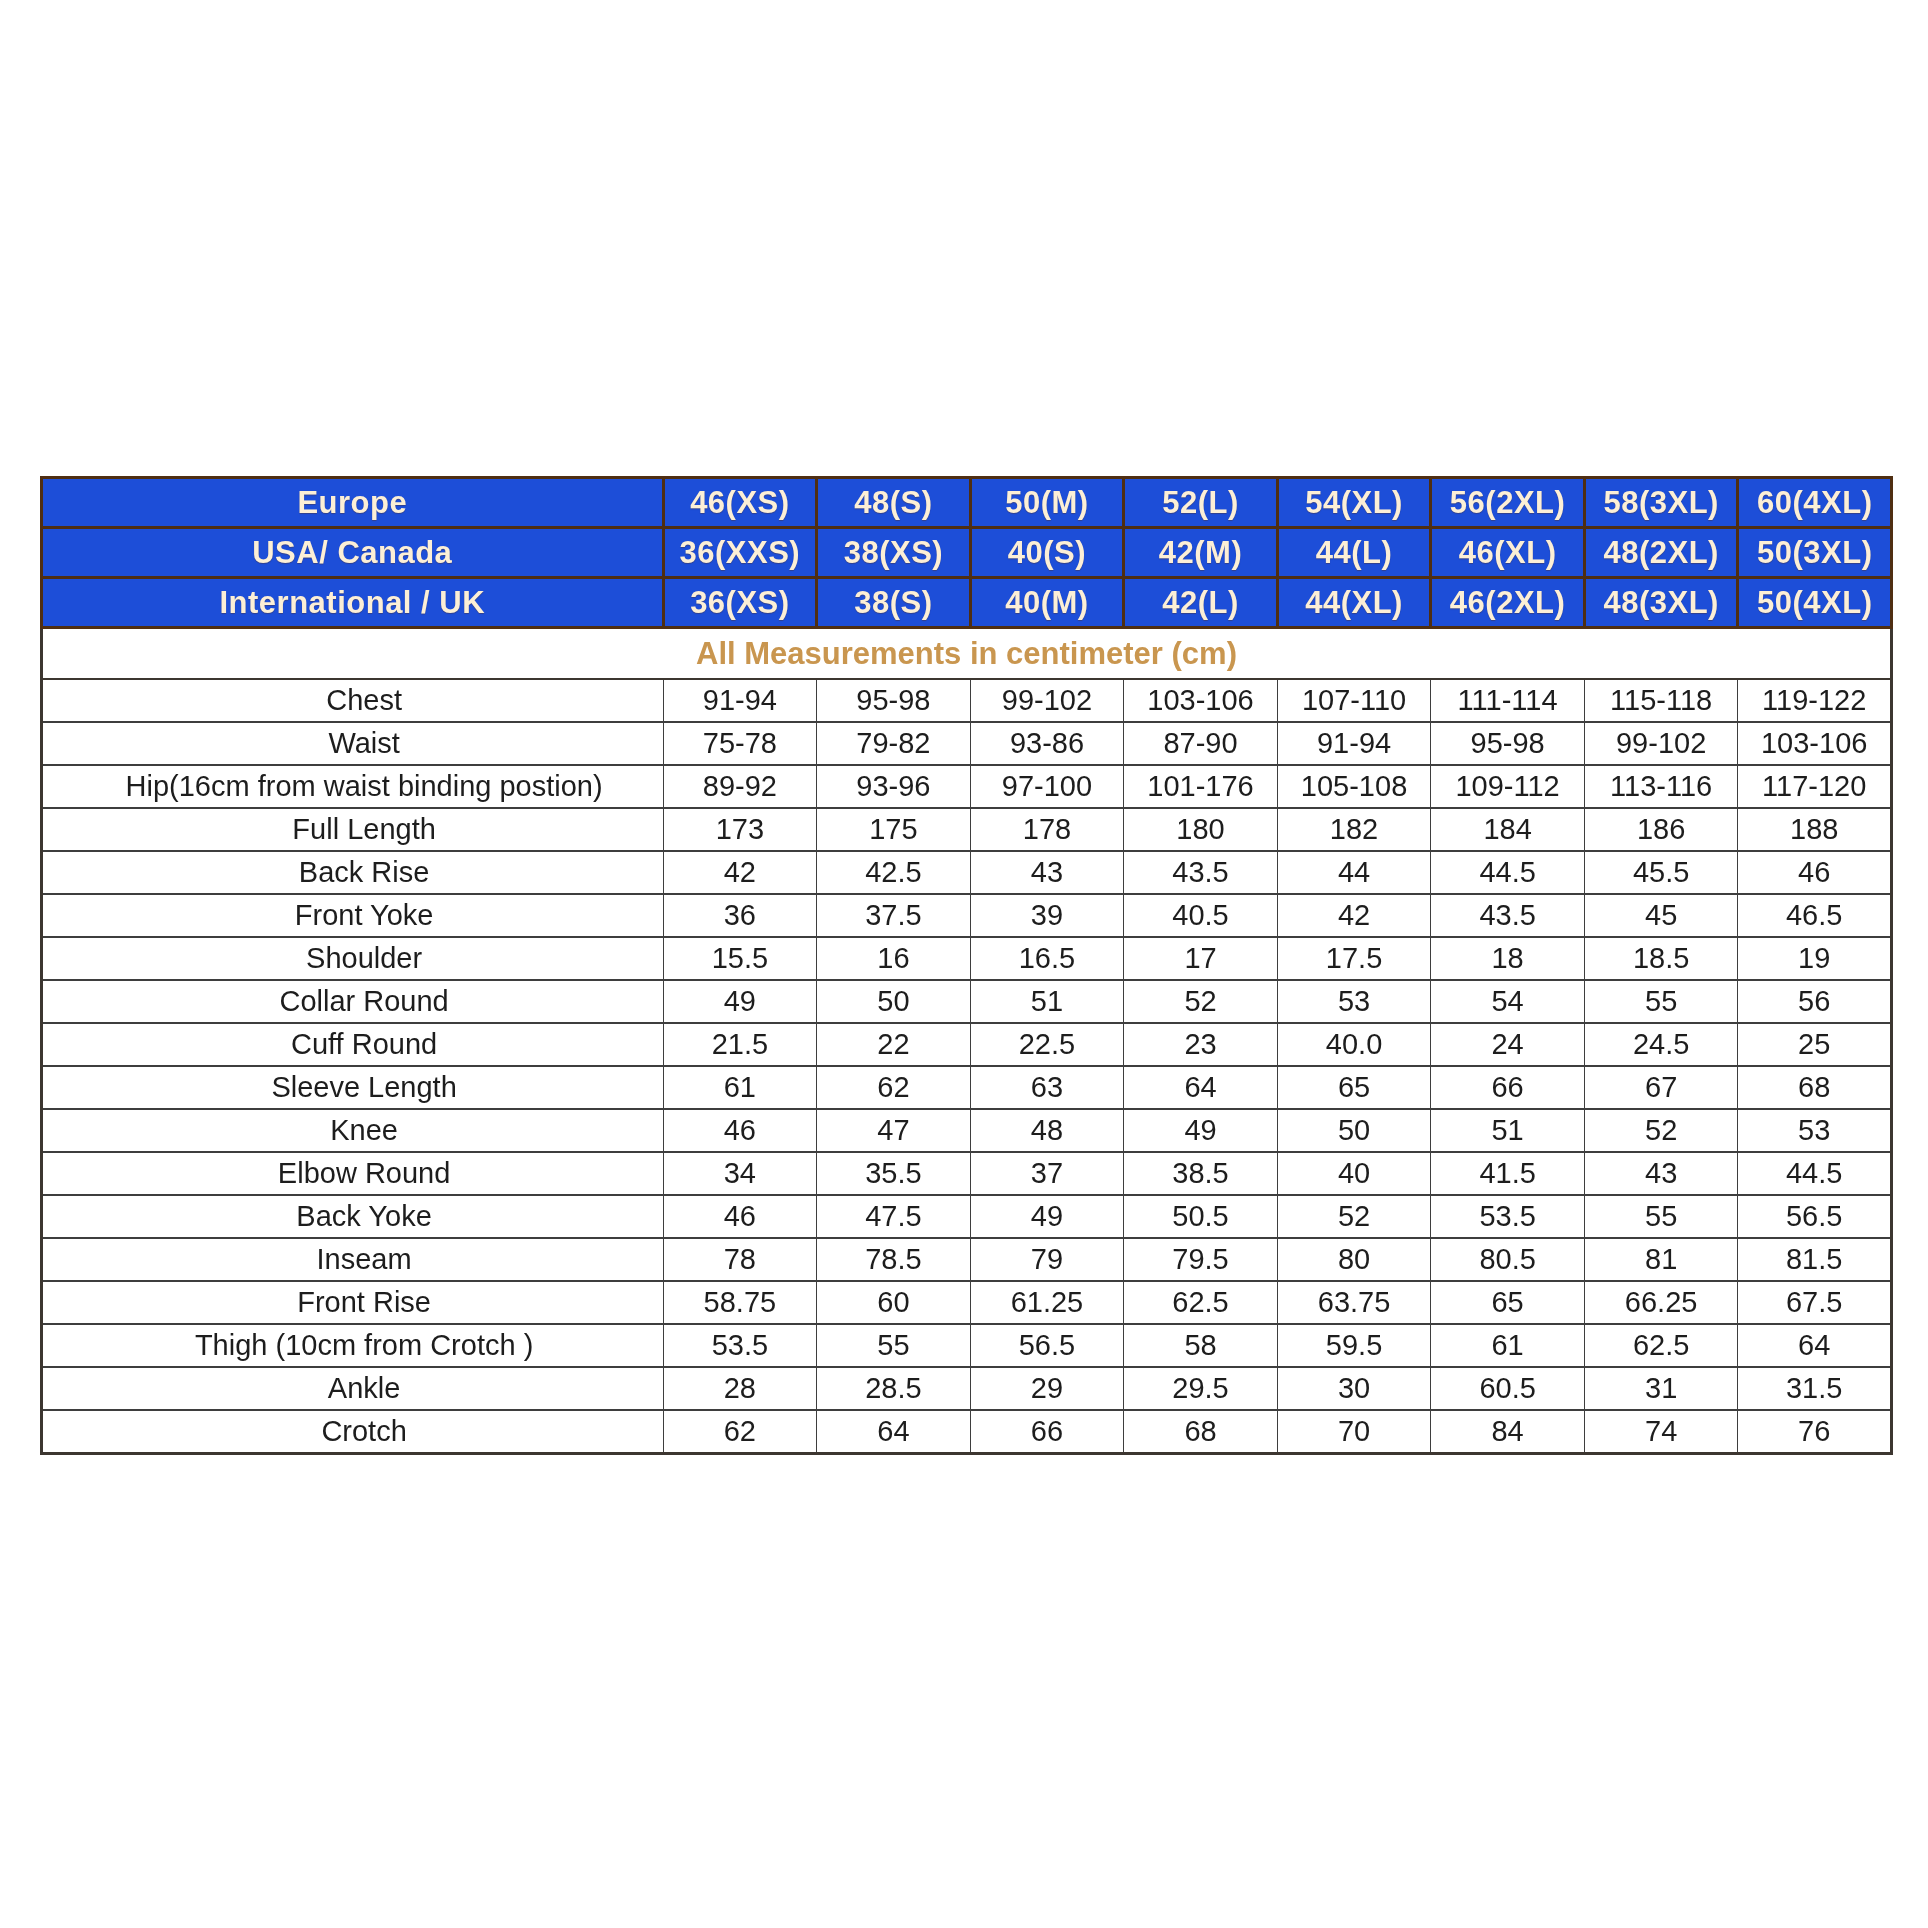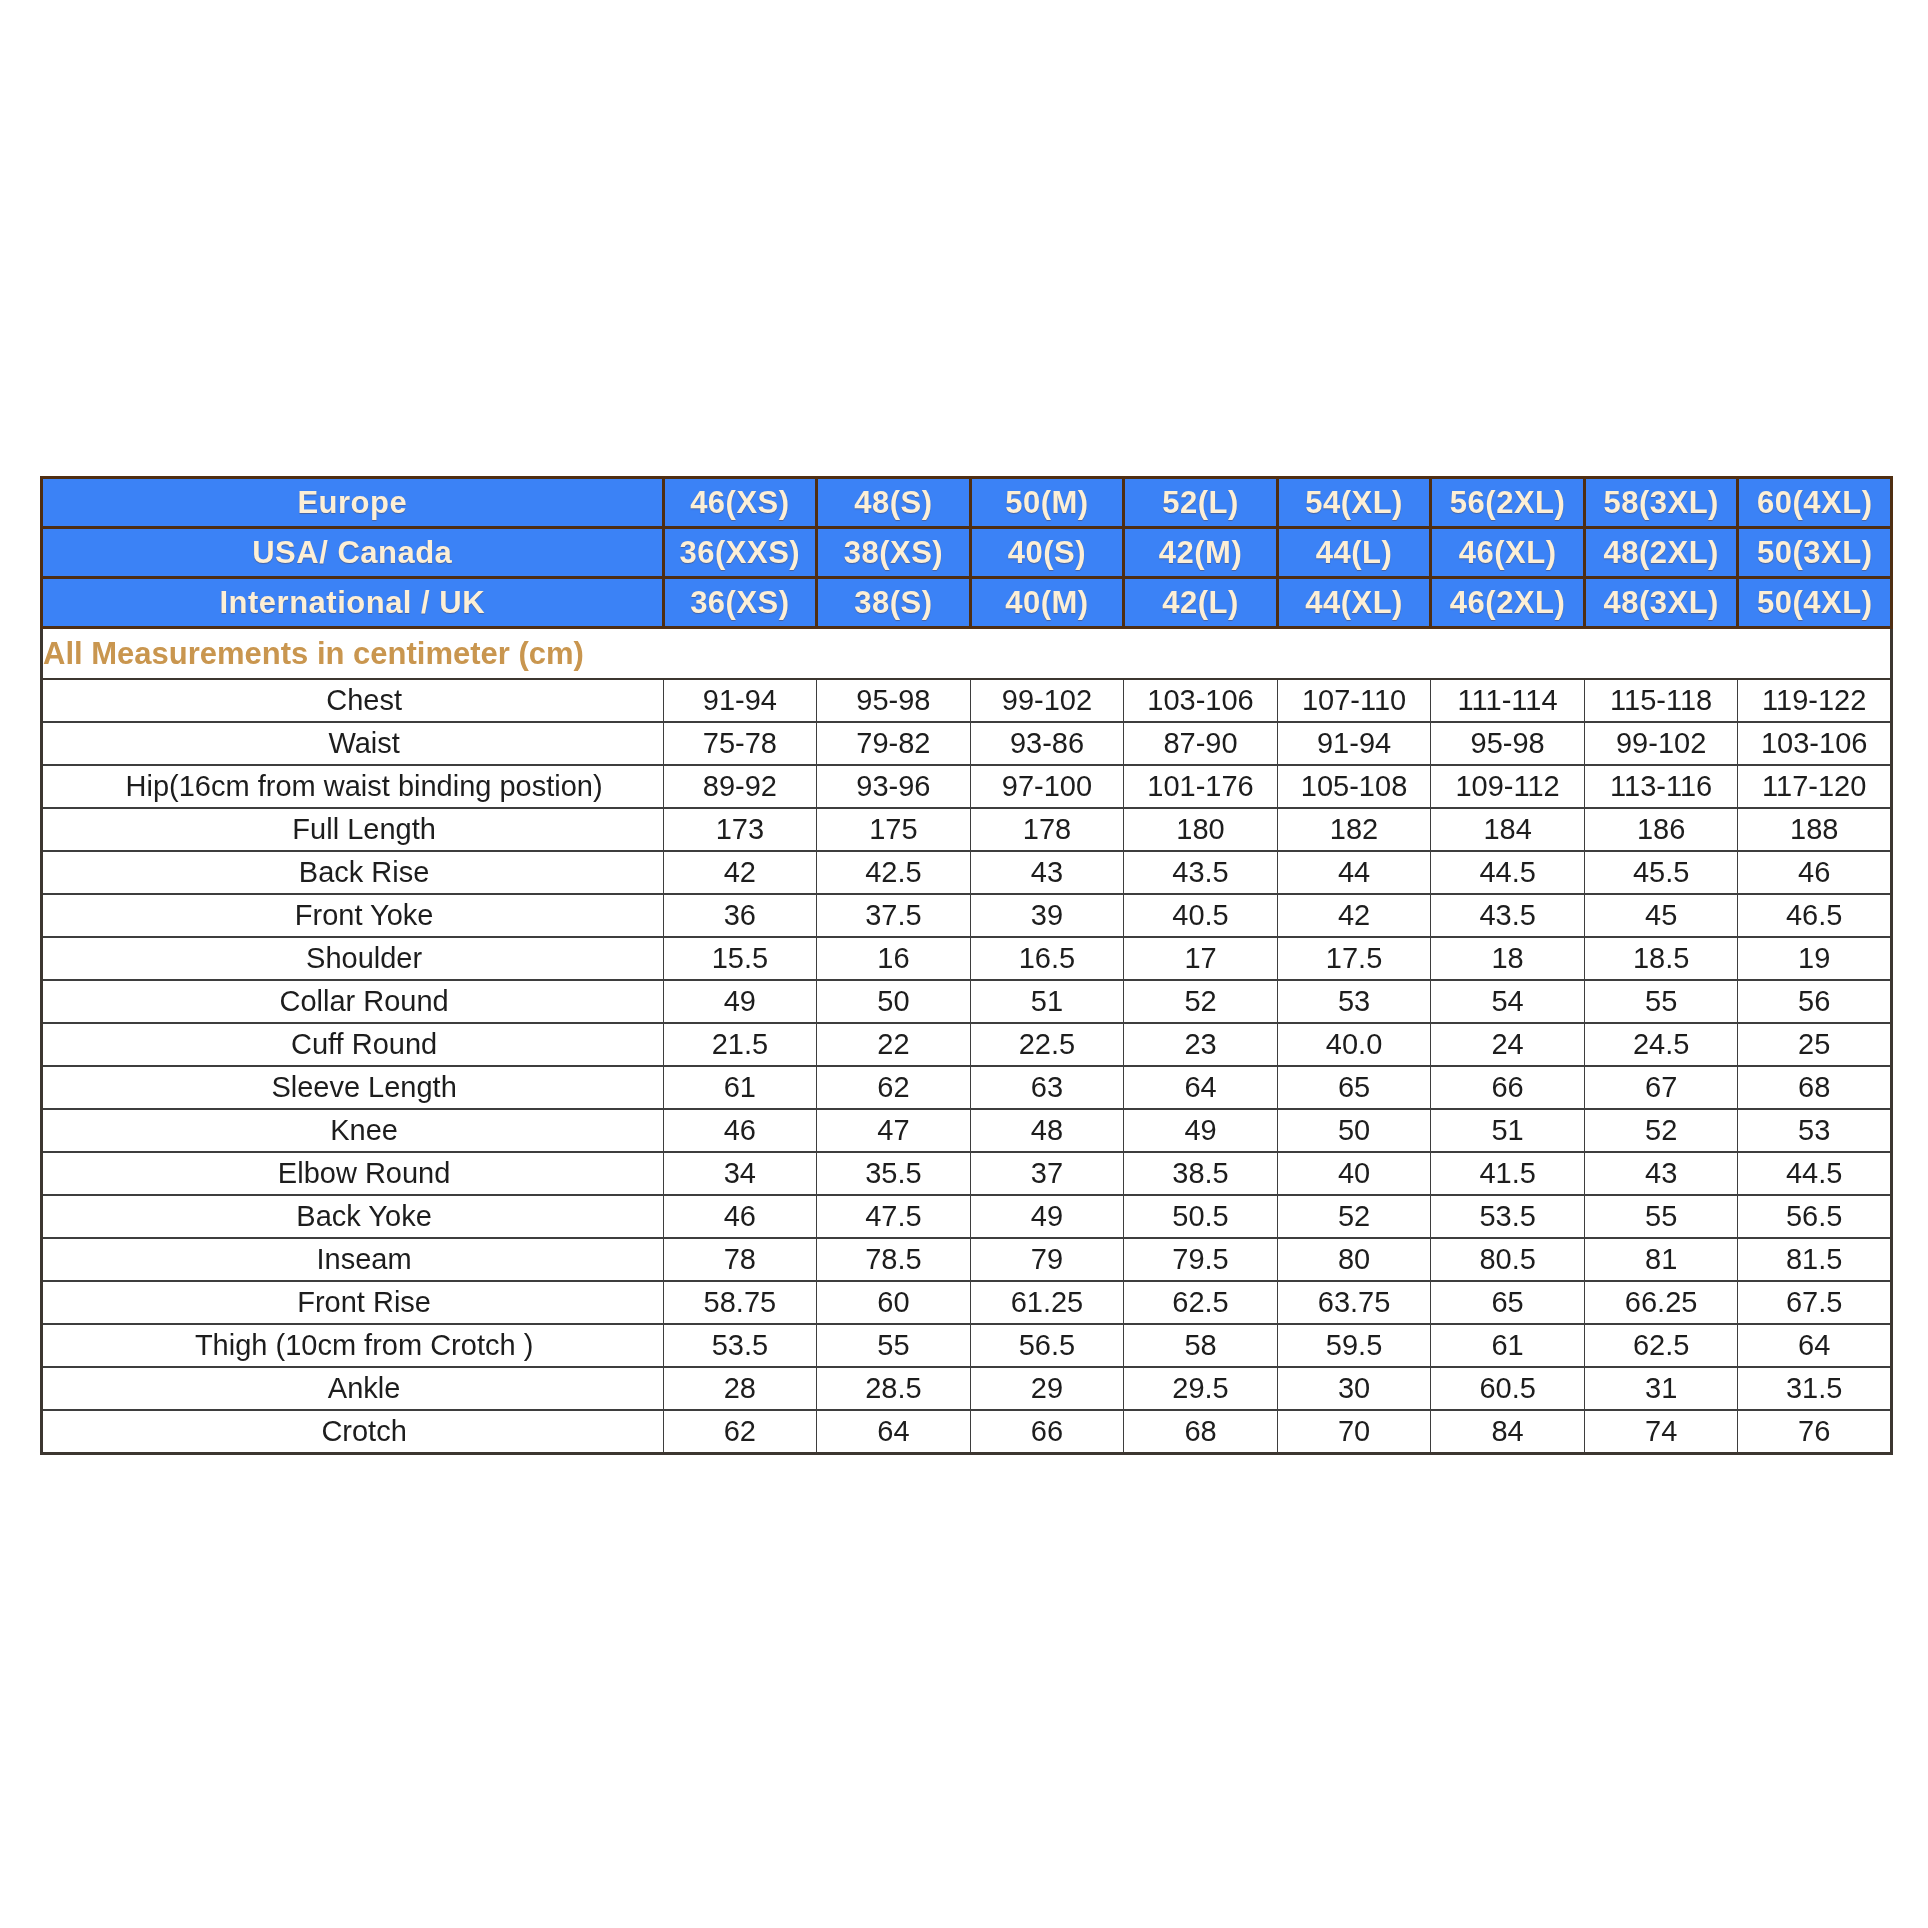--- a/index.html
+++ b/index.html
@@ -21,38 +21,38 @@
     width: 1853px;
   }
   table.size-chart {
     width: 100%;
     border-collapse: collapse;
     table-layout: fixed;
     border: 3.8px solid #3c3630;
   }
   
   tr.size-row th {
-    background: #3b82f6;
+    background: #1d4ed8;
     color: #fcefd6;
     font-weight: bold;
     font-size: 31px;
     height: 47px;
     text-align: center;
     border: 3.8px solid #4f2e12;
     padding: 0;
     letter-spacing: 0.5px;
     text-shadow: 0 0.9px 0.9px rgba(90,40,0,0.35);
   }
   tr.size-row th.region-cell {
     border-right: 2.8px solid #4f2e12;
   }
   
   tr.units-row td {
     height: 49px;
-    text-align: left;
+    text-align: center;
     vertical-align: middle;
     color: #c9964f;
     font-weight: bold;
     font-size: 31px;
     border: 2.8px solid #3c3630;
     padding: 0;
   }
   
   tr.meas-row td {
     height: 41px;

